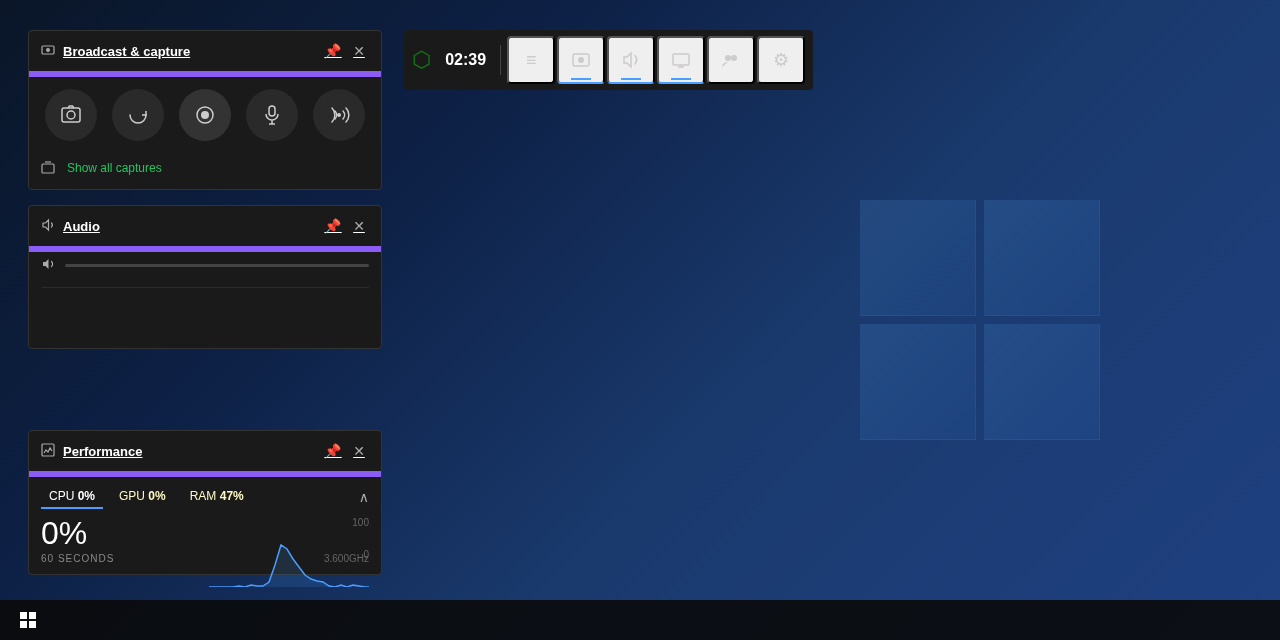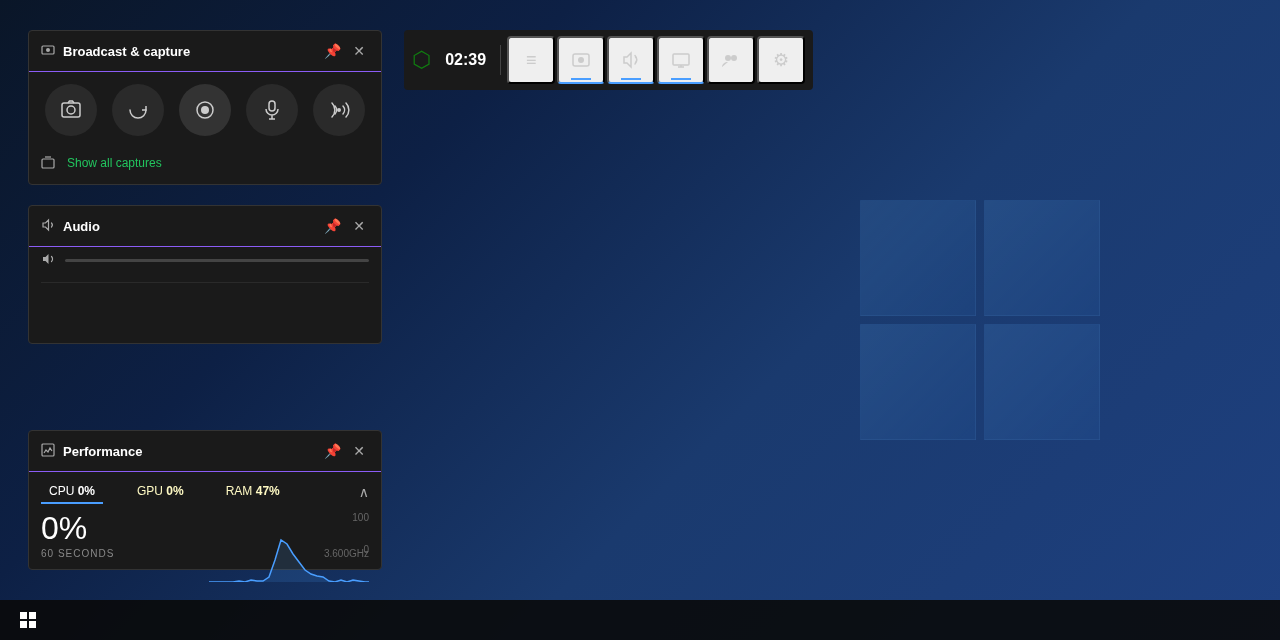--- a/index.html
+++ b/index.html
@@ -105,21 +105,22 @@
       border-radius: 4px;
       width: 354px;
       color: #fff;
     }
 
     .panel-header {
       display: flex;
       align-items: center;
       justify-content: space-between;
       padding: 10px 12px;
-      border-bottom: 1px solid #8b5cf6;
+      border-bottom: 6px solid #8b5cf6;
+      text-decoration: underline;
     }
 
     .panel-title {
       display: flex;
       align-items: center;
       gap: 8px;
       font-size: 13px;
       font-weight: 600;
       color: #fff;
     }
@@ -244,21 +245,21 @@
 
     
     .perf-panel {
       top: 430px;
     }
 
     .perf-tabs {
       display: flex;
       align-items: center;
       padding: 8px 12px 0 12px;
-      gap: 18px;
+      gap: 0;
     }
 
     .perf-tab {
       font-size: 12px;
       color: #fef9c3;
       padding: 4px 8px;
       cursor: pointer;
       border-bottom: 2px solid transparent;
     }
 

